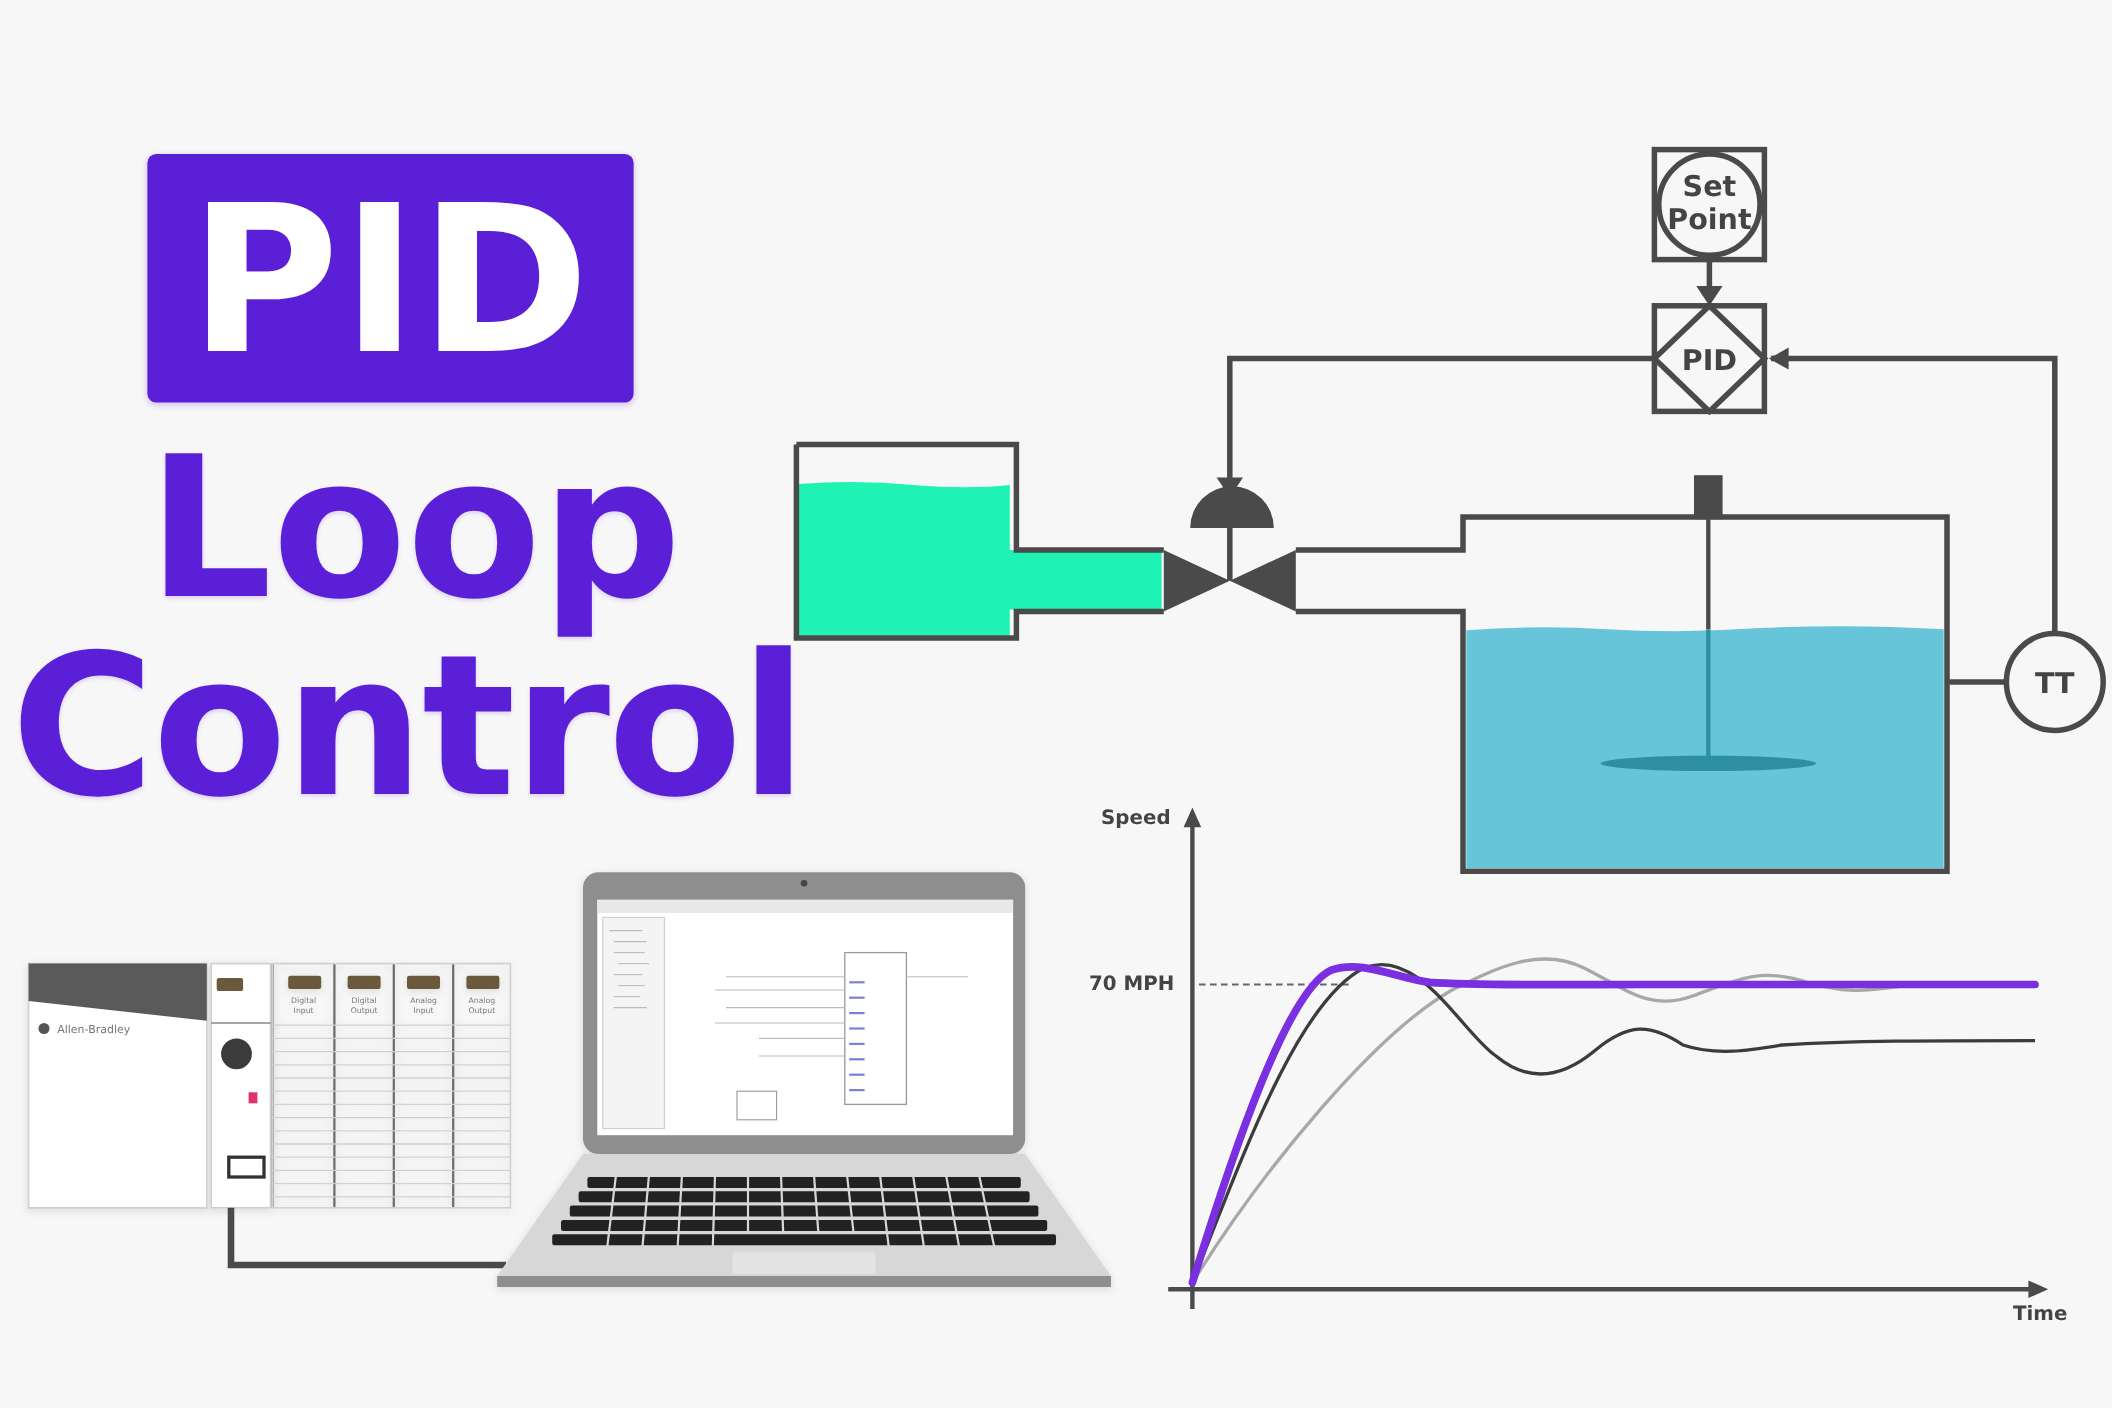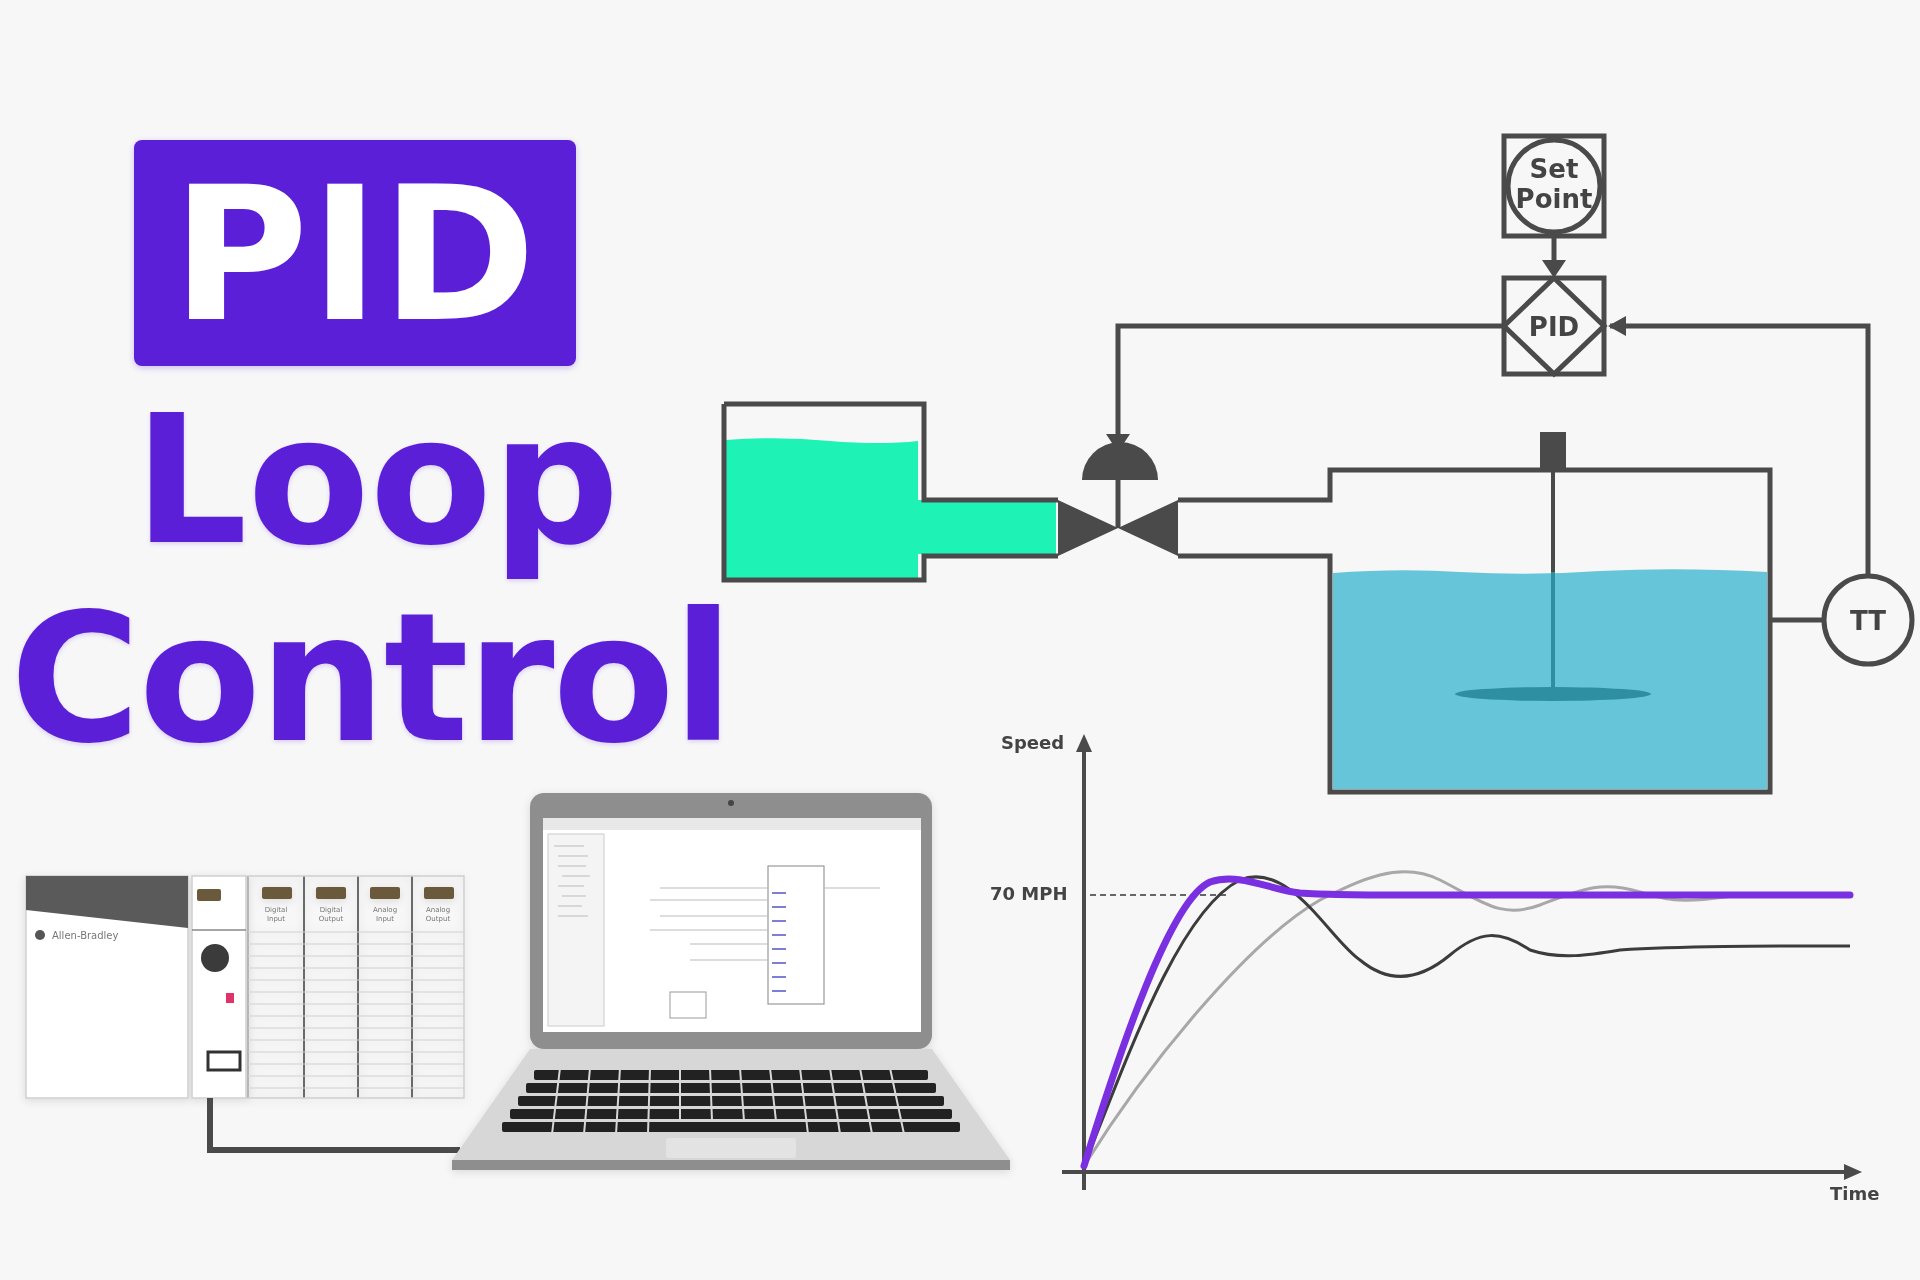--- a/index.html
+++ b/index.html
@@ -21,21 +21,21 @@
     letter-spacing: 2px; line-height: 1;
     font-family: "DejaVu Sans", sans-serif;
     margin-top: 4px;
   }
   .title-line {
     position: absolute; color: #5a1fd6; font-weight: bold;
     font-family: "DejaVu Sans", sans-serif; line-height: 1;
     text-shadow: 0 2px 4px rgba(90,31,214,0.18);
   }
   .title-loop { left: 134px; top: 392px; font-size: 178px; text-align: right; }
-  .title-control { left: 10px; top: 590px; font-size: 178px; letter-spacing: -2px; }
+  .title-control { left: 10px; top: 572px; font-size: 178px; letter-spacing: -2px; }
   svg.scene { position: absolute; left: 0; top: 0; }
   .lbl { font-family: "DejaVu Sans", sans-serif; font-weight: bold; fill: #444; }
 </style>
 </head>
 <body>
 
 <div class="title-badge">
   <span>PID</span>
 </div>
 <div class="title-line title-loop">Loop</div>

